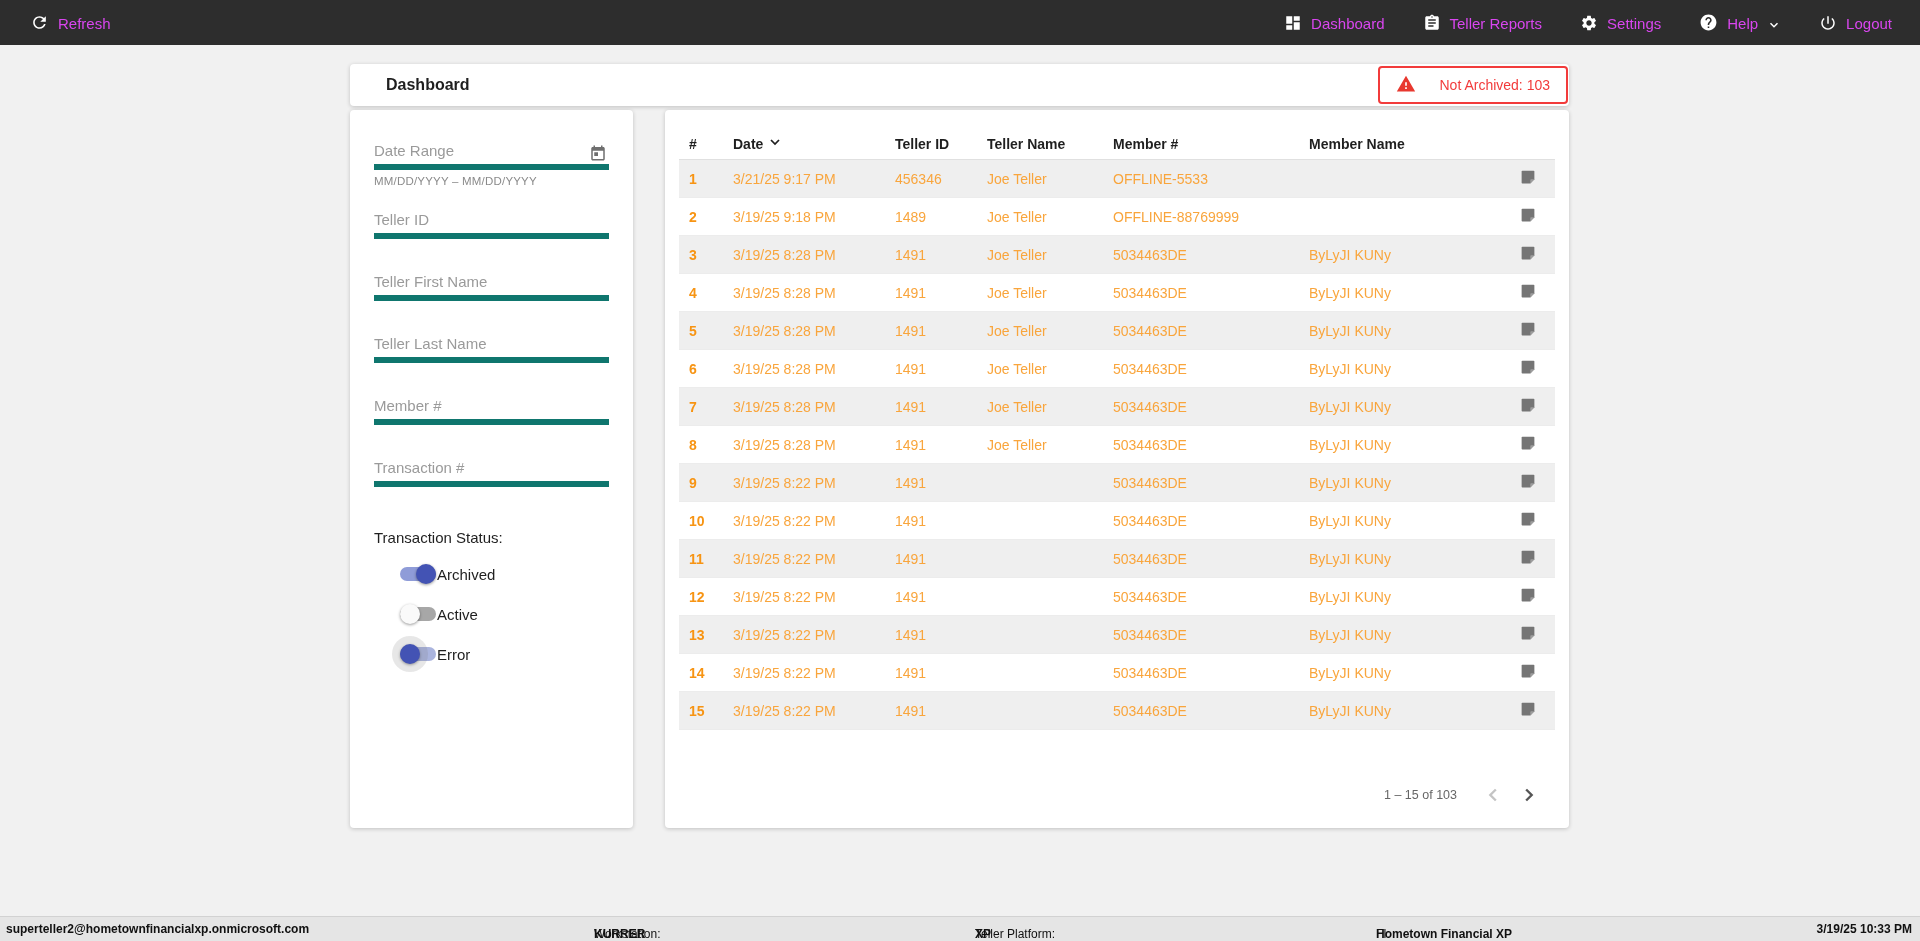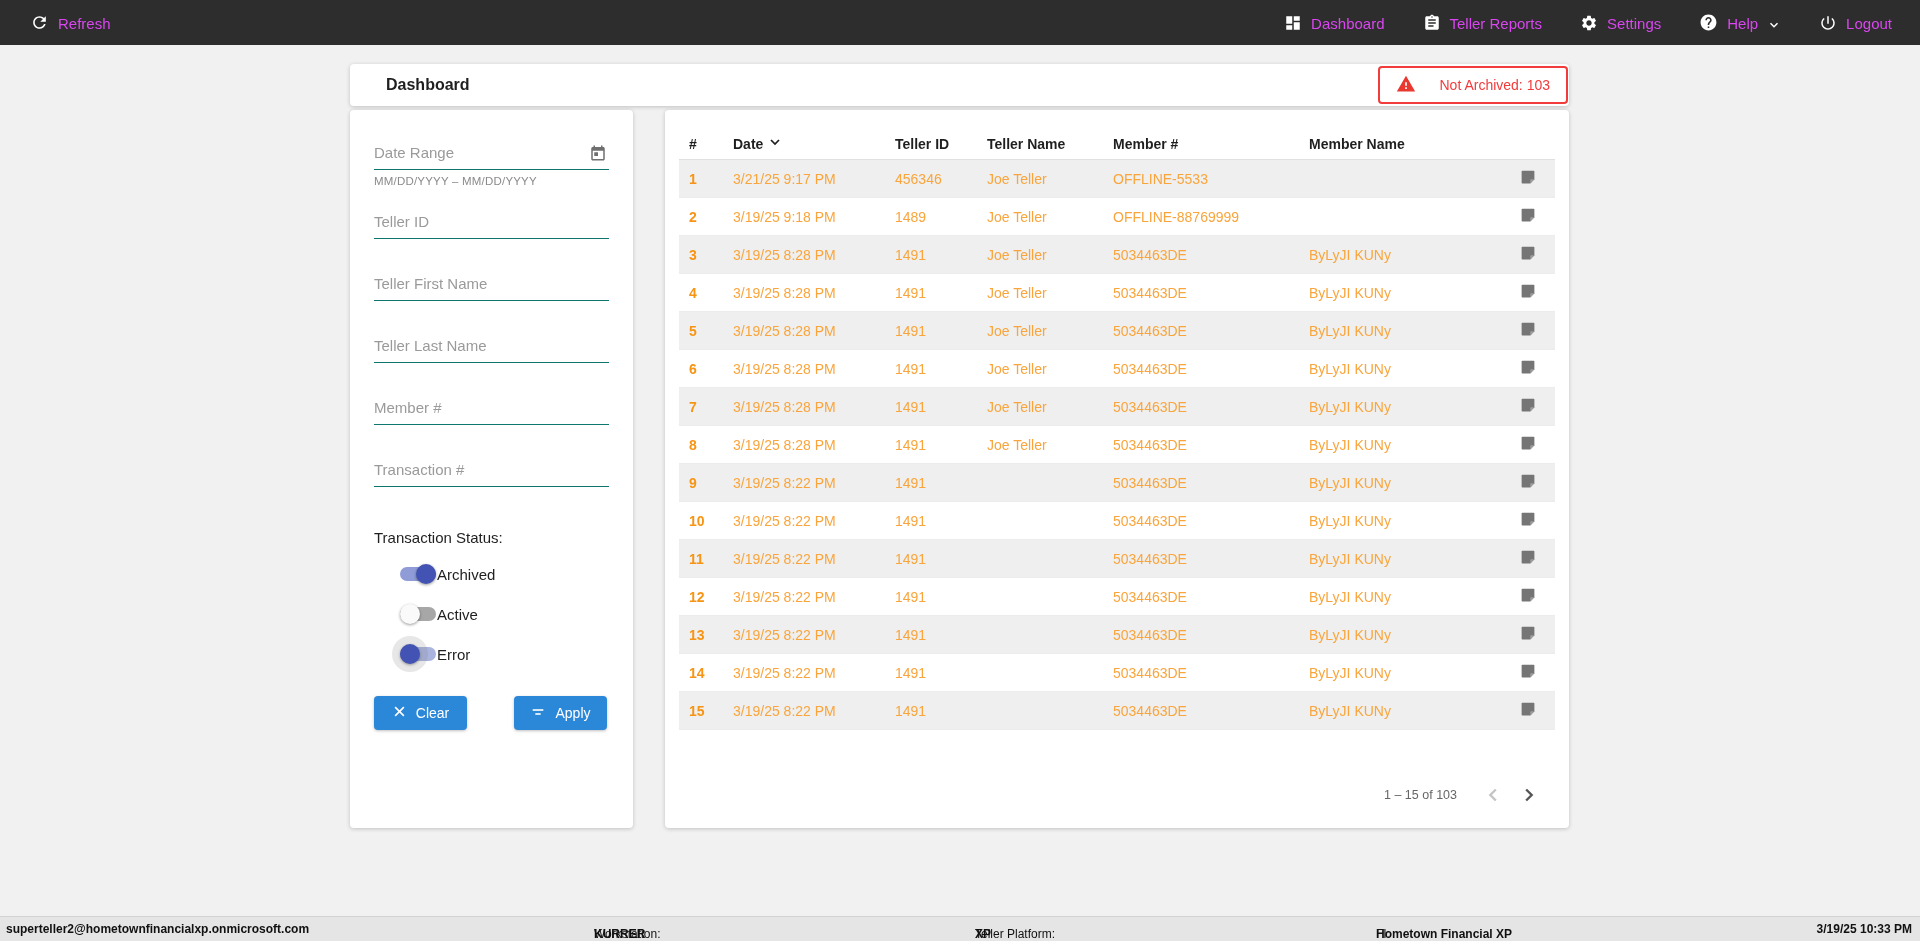--- a/index.html
+++ b/index.html
@@ -14,21 +14,21 @@
 
   
   .card { position:absolute; background:#fff; border-radius:4px; box-shadow:0 1px 4px rgba(0,0,0,0.2); }
   .header-card { left:350px; top:64px; width:1219px; height:42px; display:flex; align-items:center; }
   .page-title { font-size:16px; font-weight:bold; color:#1f1f1f; margin-left:36px; }
   .alert-badge { position:absolute; right:1px; top:2px; height:38px; display:flex; align-items:center; gap:23px; border:2px solid #f23b3b; border-radius:4px; background:#fff; padding:0 16px; color:#f23b3b; font-size:14px; }
 
   
   .filter-card { left:350px; top:110px; width:283px; height:718px; padding:26px 24px 0 24px; }
   .field { position:relative; }
-  .field input { width:100%; height:34px; border:none; border-bottom:1px solid #0f766e; outline:none; font-size:15px; background:transparent; font-family:"Liberation Sans", sans-serif; color:#701a75; }
+  .field input { width:100%; height:34px; border:none; border-bottom:6px solid #0f766e; outline:none; font-size:15px; background:transparent; font-family:"Liberation Sans", sans-serif; color:#701a75; }
   .field input::placeholder { color:#9a9a9a; }
   .helper { font-size:11.5px; color:#8a8a8a; margin-top:5px; letter-spacing:0.2px; }
   .cal-icon { position:absolute; right:2px; top:8px; }
   .f-gap { margin-top:28px; }
   .status-label { margin-top:42px; font-size:15px; color:#1f1f1f; }
   .toggle-row { display:flex; align-items:center; gap:1px; margin-top:16px; margin-left:26px; height:24px; }
   .toggle-row .tlabel { font-size:15px; color:#1f1f1f; }
   .switch { position:relative; width:36px; height:14px; border-radius:7px; cursor:pointer; flex:0 0 36px; }
   .switch .thumb { position:absolute; top:-3px; width:20px; height:20px; border-radius:50%; box-shadow:0 1px 3px rgba(0,0,0,0.4); }
   .sw-on { background:#8f9cd8; }
@@ -178,40 +178,20 @@
       </span>
     <span class="tlabel">Active</span>
   </div>
   <div class="toggle-row">
     <span class="switch sw-err">
         <span class="thumb"></span>
       </span>
     <span class="tlabel">Error</span>
   </div>
 
-  <div class="btn-row">
-    <button class="btn">
-      <span>
-        <svg width="15" height="15" viewBox="0 0 24 24" fill="none" stroke="#fff" stroke-width="2.6">
-            <line x1="5" y1="5" x2="19" y2="19"></line>
-            <line x1="19" y1="5" x2="5" y2="19"></line>
-          </svg>
-      </span>
-      <span>Clear</span>
-    </button>
-    <button class="btn">
-      <span>
-        <svg width="16" height="16" viewBox="0 0 24 24" fill="none" stroke="#fff" stroke-width="2.4">
-            <line x1="4" y1="9" x2="20" y2="9"></line>
-            <line x1="8" y1="15" x2="16" y2="15"></line>
-          </svg>
-      </span>
-      <span>Apply</span>
-    </button>
-  </div>
 </div>
 
 <div class="card table-card">
   <div class="thead">
     <div class="hcell">
         <span>#</span>
       </div>
     <div class="hcell">
       <span>Date</span>
       <span>

